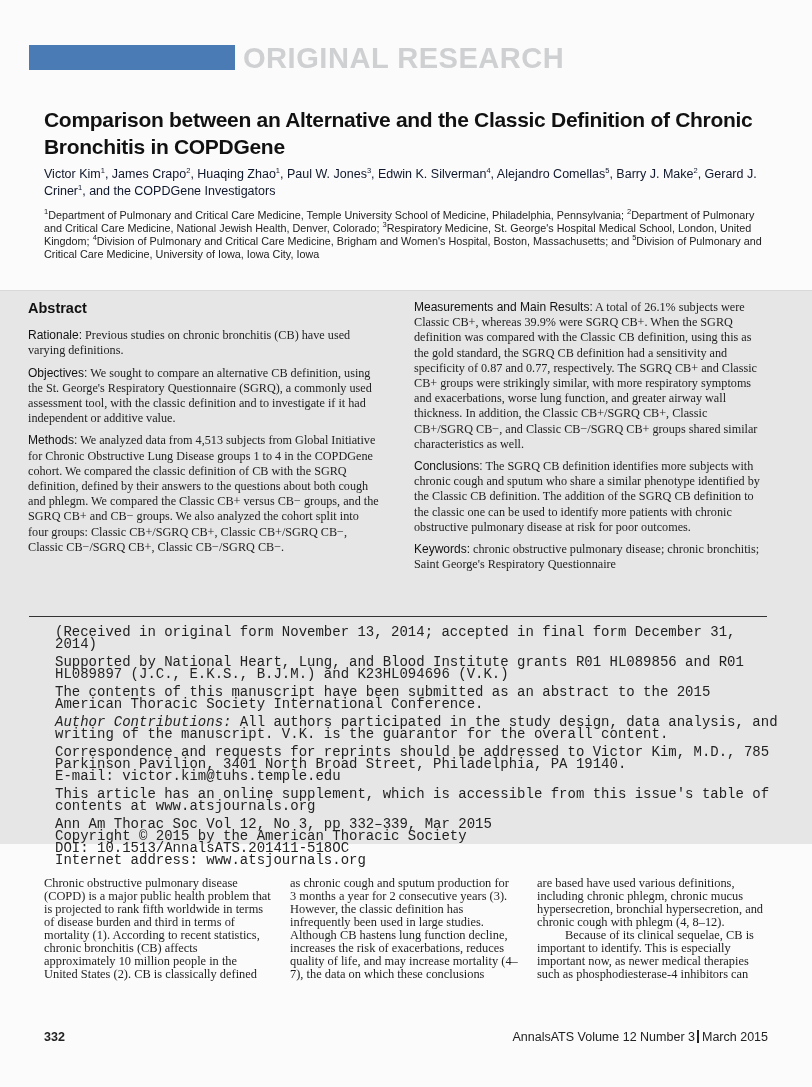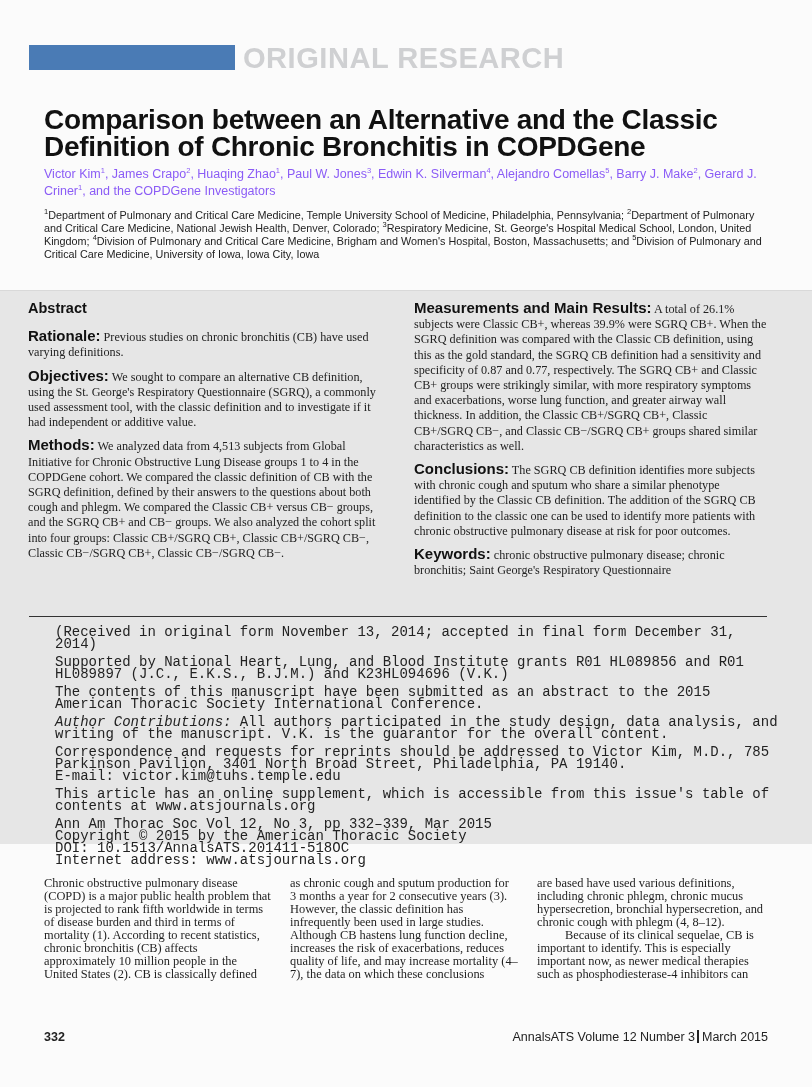--- a/index.html
+++ b/index.html
@@ -9,26 +9,26 @@
   }
   .banner { position: absolute; top: 44px; left: 29px; width: 780px; height: 28px; padding-left: 8px; }
   .banner-bar { position: absolute; left: 0; top: 1px; width: 206px; height: 25px; background: #4a7bb5; }
   .banner-text {
     position: absolute; left: 214px; top: -3px;
     font-family: "Liberation Sans", sans-serif; font-weight: bold; font-size: 30px;
     letter-spacing: 0.5px; color: #cfd0d2; white-space: nowrap; transform: scaleX(0.97); transform-origin: left;
   }
   .title {
     position: absolute; left: 44px; top: 106px; width: 740px;
-    font-family: "Liberation Sans", sans-serif; font-weight: bold; font-size: 28px; line-height: 27px;
+    font-family: "Liberation Sans", sans-serif; font-weight: bold; font-size: 21px; line-height: 27px;
     color: #111; letter-spacing: -0.3px;
   }
   .authors {
     position: absolute; left: 44px; top: 166px; width: 740px;
-    font-family: "Liberation Sans", sans-serif; font-size: 12.5px; line-height: 17px; color: #8b5cf6;
+    font-family: "Liberation Sans", sans-serif; font-size: 12.5px; line-height: 17px; color: #0f172a;
   }
   .affil {
     position: absolute; left: 44px; top: 209px; width: 730px;
     font-family: "Liberation Sans", sans-serif; font-size: 10.8px; line-height: 13px; color: #222;
   }
   sup { font-size: 7.5px; line-height: 0; }
   .gray-block {
     position: absolute; left: 0; top: 290px; width: 812px; height: 553px; background: #e6e6e6;
     border-top: 1px solid #d9d9d9;
   }
@@ -36,21 +36,21 @@
     position: absolute; top: 300px; width: 353px;
     font-family: "Liberation Serif", serif; font-size: 12.2px; line-height: 15.2px; color: #222;
   }
   .abs-left { left: 28px; }
   .abs-right { left: 414px; }
   .abs-heading {
     font-family: "Liberation Sans", sans-serif; font-weight: bold; font-size: 14.5px; margin: 1px 0 12px 0;
     color: #111;
   }
   .abs-para { margin: 0 0 7px 0; }
-  .abs-label { font-family: "Liberation Sans", sans-serif; font-weight: bold; font-size: 15px; color: #111; }
+  .abs-label { font-family: "Liberation Sans", sans-serif; font-weight: normal; font-size: 12px; color: #111; }
   .rule { position: absolute; left: 29px; top: 616px; width: 738px; height: 1px; background: #333; }
   .notes {
     position: absolute; left: 55px; top: 626px; width: 730px;
     font-family: Liberation Mono, monospace; font-size: 14px; line-height: 12px; color: #222;
   }
   .notes p { margin: 0 0 6px 0; }
   .notes .italic { font-style: italic; }
   .notes .tight { margin: 0; }
   .body-text {
     position: absolute; top: 877px; width: 228px;

